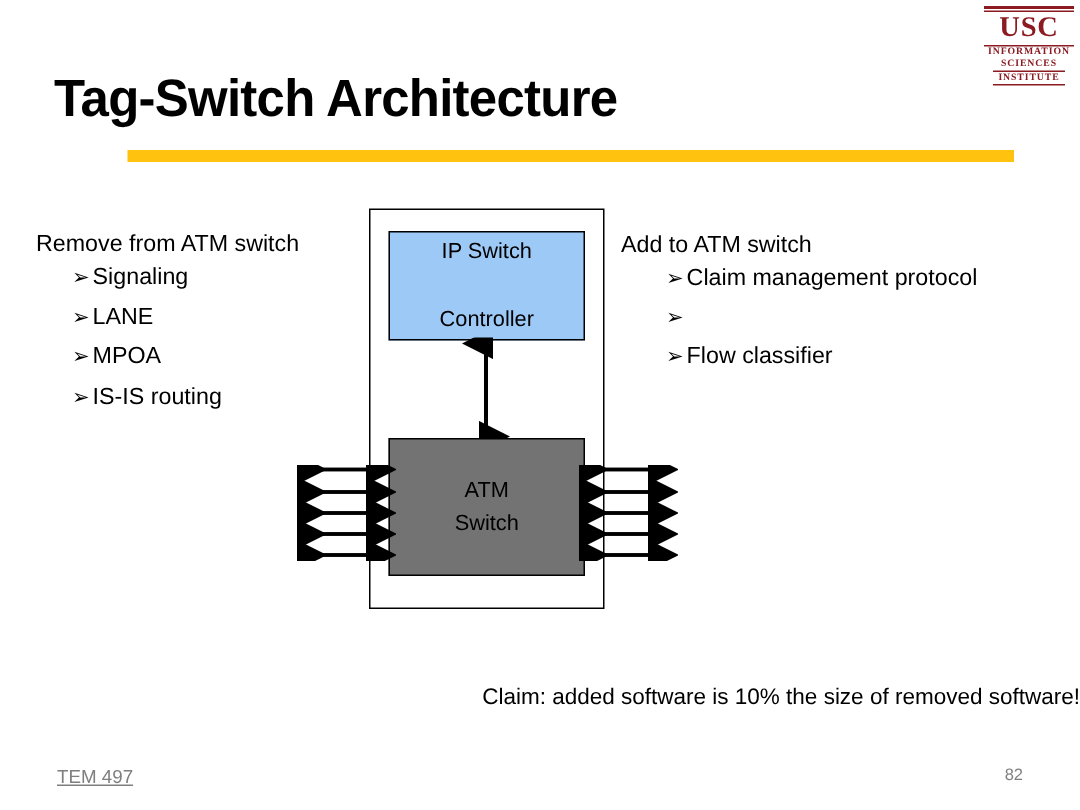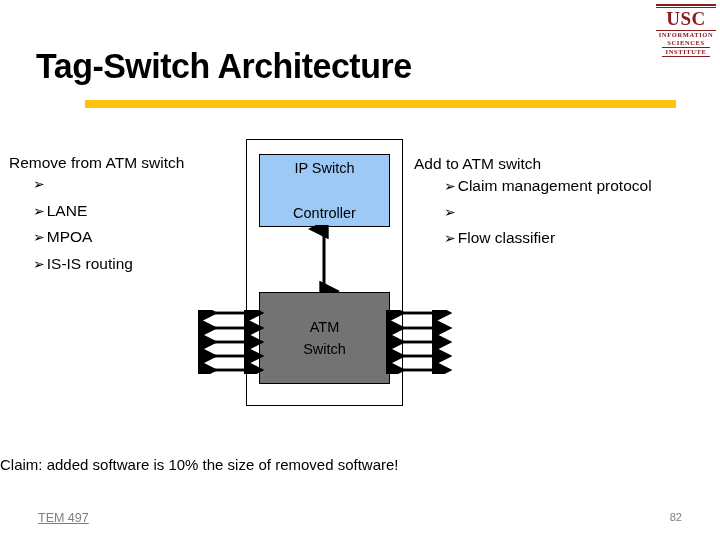--- a/index.html
+++ b/index.html
@@ -90,21 +90,21 @@
   }
   .bullets li .arrow {
     font-family: "DejaVu Sans", sans-serif;
     font-size: 14px;
     margin-right: 2px;
     line-height: 25.5px;
   }
 
   #left-col {
     position: absolute;
-    left: 9px;
+    left: 24px;
     top: 154px;
     width: 230px;
   }
   #left-col .bullets { margin-left: 24px; }
 
   #right-col {
     position: absolute;
     left: 414px;
     top: 155px;
     width: 300px;
@@ -175,21 +175,21 @@
     width: 66px;
     height: 64px;
   }
 
   
   #claim {
     position: absolute;
     left: 0;
     top: 456px;
     width: 720px;
-    text-align: left;
+    text-align: right;
     font-size: 15px;
     white-space: nowrap;
   }
   #footer-left {
     position: absolute;
     left: 38px;
     top: 511px;
     font-size: 12.5px;
     color: #7F7F7F;
     text-decoration: underline;
@@ -220,20 +220,21 @@
   </div>
 
   <div id="title">Tag-Switch Architecture</div>
   <div id="title-bar"></div>
 
   <div id="left-col">
     <div class="col-head">Remove from ATM switch</div>
     <ul class="bullets">
       <li>
         <span class="arrow">➢</span>
+        <span>Signaling</span>
       </li>
       <li>
         <span class="arrow">➢</span>
         <span>LANE</span>
       </li>
       <li>
         <span class="arrow">➢</span>
         <span>MPOA</span>
       </li>
       <li>

